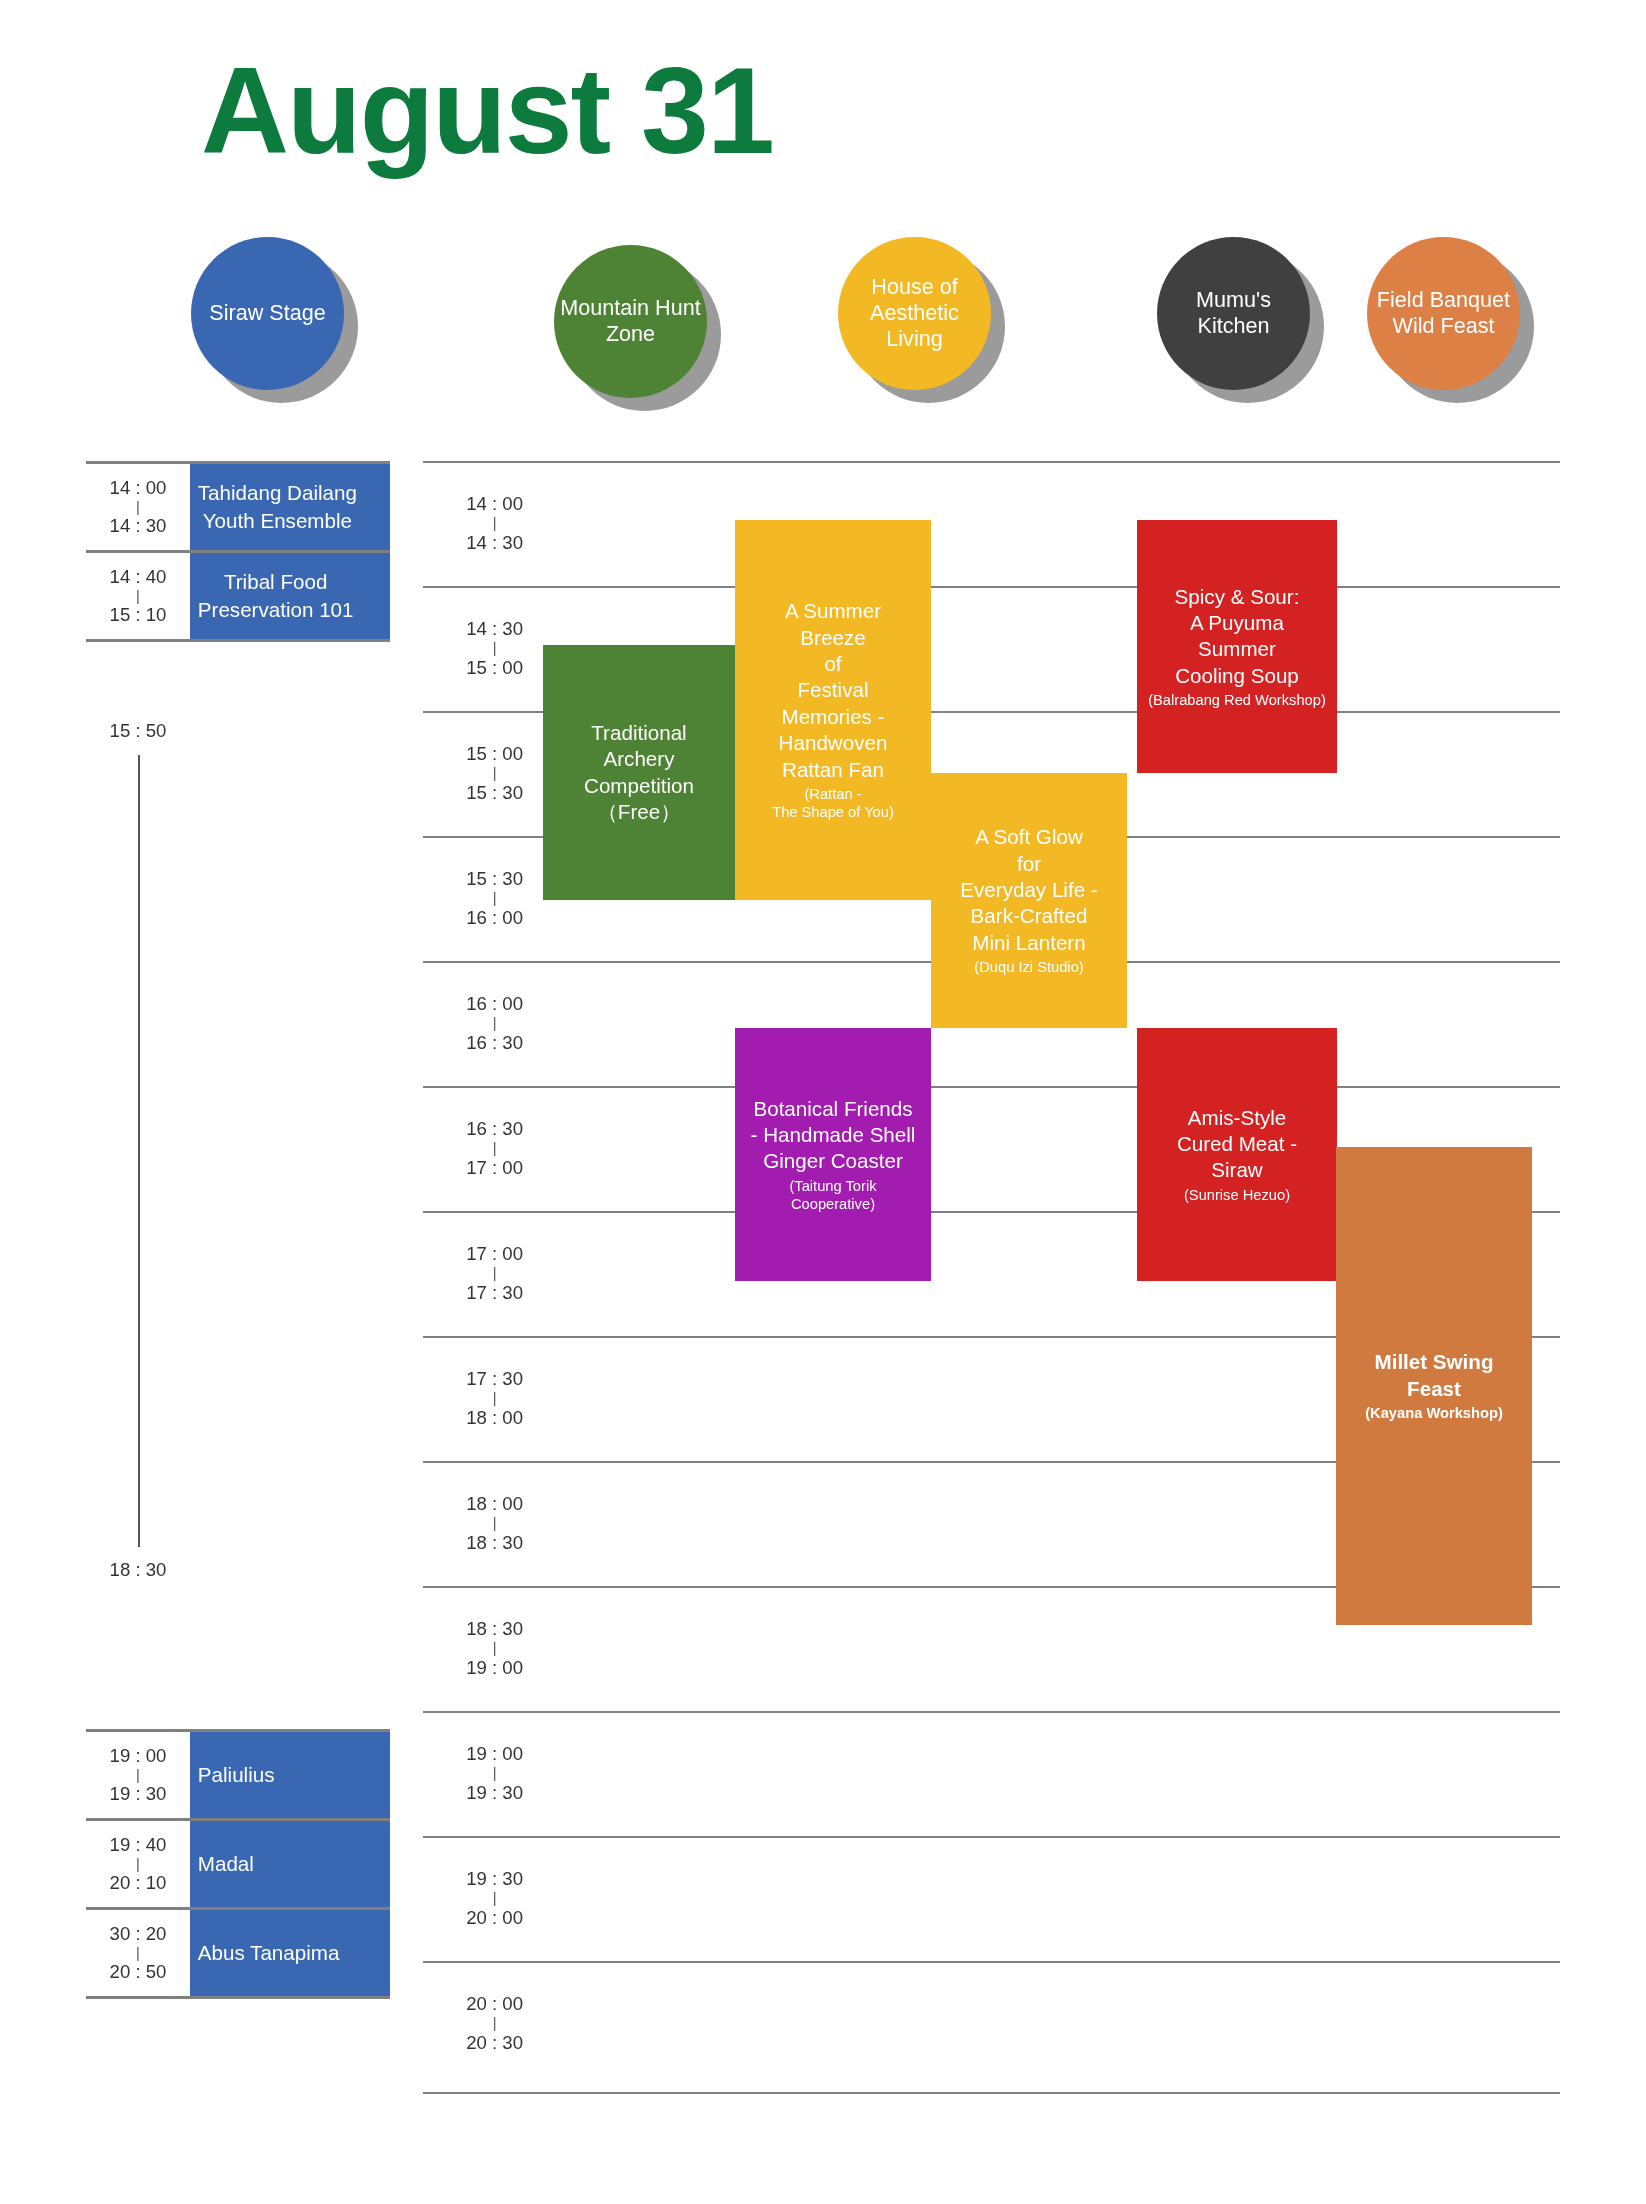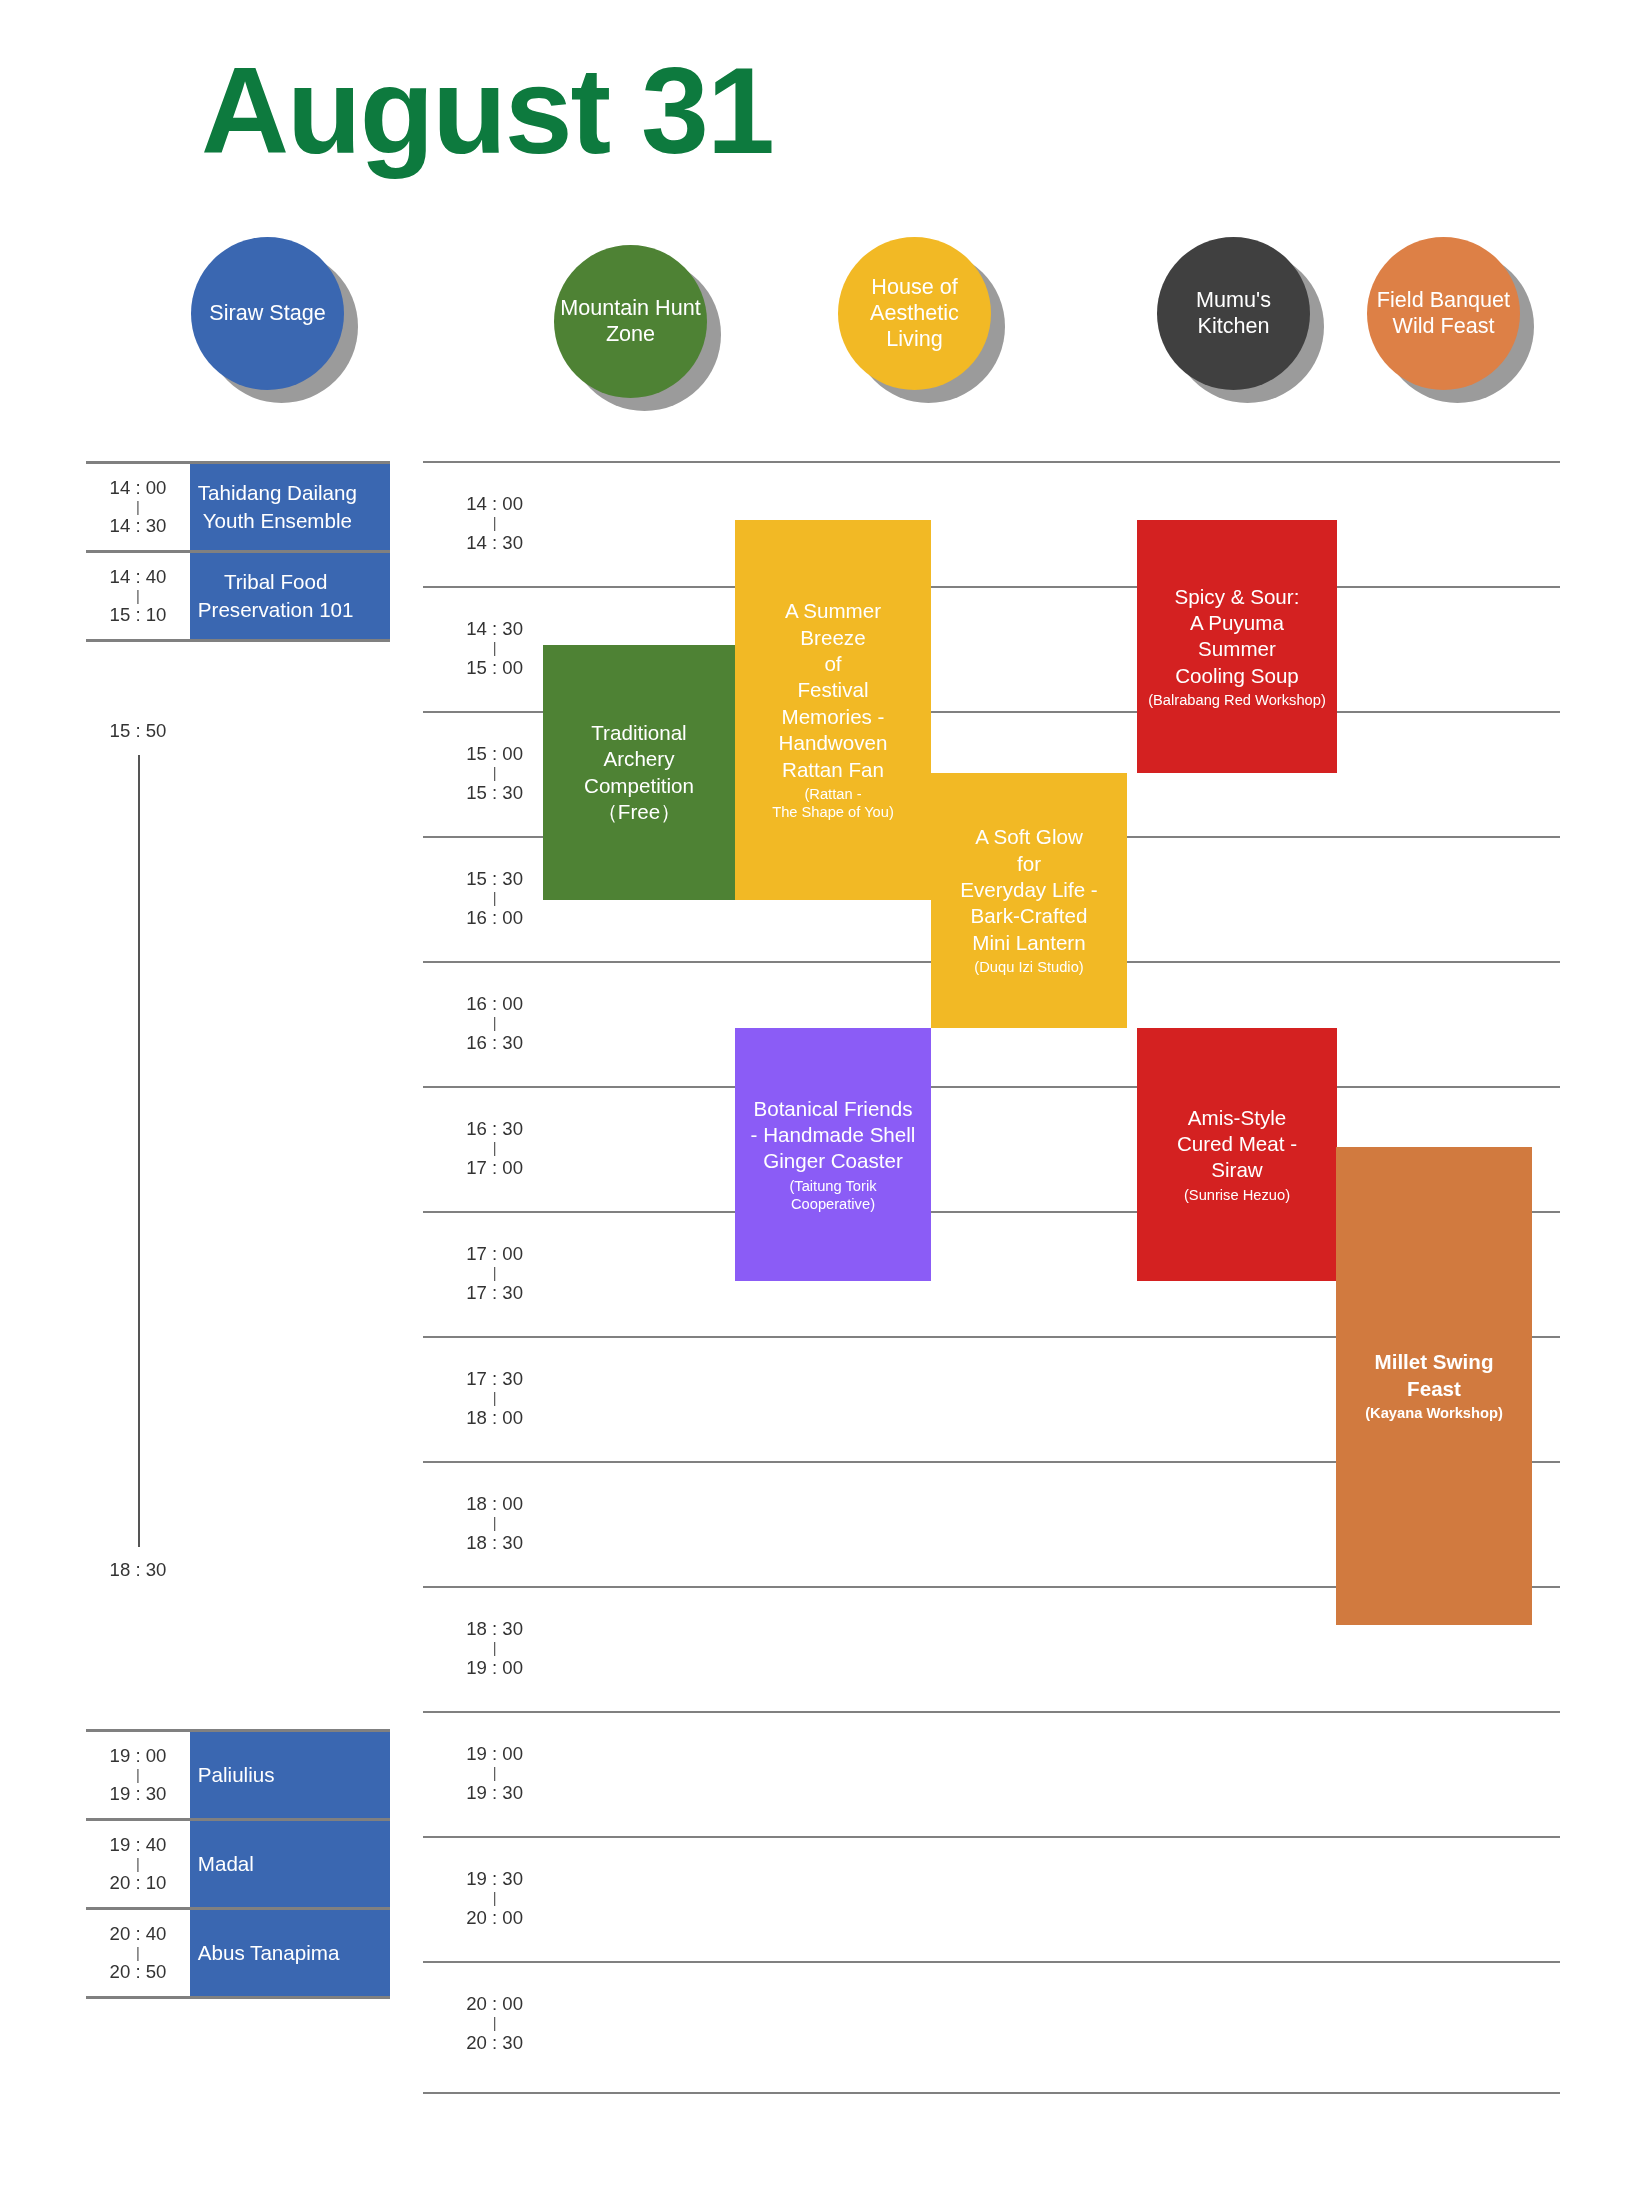--- a/index.html
+++ b/index.html
@@ -191,21 +191,21 @@
           </div>
           <div class="left-block">
             <div>Madal</div>
           </div>
         </div>
       </div>
       <div class="left-row">
         <div class="left-rule"></div>
         <div class="left-body" style="height: 86px;">
           <div class="left-time">
-            <span>20 : 40</span>
+            <span>30 : 20</span>
             <span class="tick">|</span>
             <span>20 : 50</span>
           </div>
           <div class="left-block">
             <div>Abus Tanapima</div>
           </div>
         </div>
       </div>
       <div class="left-rule"></div>
     </div>
@@ -328,21 +328,21 @@
       <div class="esub">(Rattan -<br>The Shape of You)</div>
     </div>
     <div class="event" style="left: 508px; top: 312px; width: 196px; height: 255px; background: rgb(242, 185, 37);">
       <div class="etitle">A Soft Glow<br>for<br>Everyday Life -<br>Bark-Crafted<br>Mini Lantern</div>
       <div class="esub">(Duqu Izi Studio)</div>
     </div>
     <div class="event" style="left: 714px; top: 59px; width: 200px; height: 253px; background: rgb(212, 33, 33);">
       <div class="etitle">Spicy &amp; Sour:<br>A Puyuma<br>Summer<br>Cooling Soup</div>
       <div class="esub">(Balrabang Red Workshop)</div>
     </div>
-    <div class="event" style="left: 312px; top: 567px; width: 196px; height: 253px; background: #8b5cf6;">
+    <div class="event" style="left: 312px; top: 567px; width: 196px; height: 253px; background: #a21caf;">
       <div class="etitle">Botanical Friends<br>-  Handmade Shell<br>Ginger Coaster</div>
       <div class="esub">(Taitung Torik<br>Cooperative)</div>
     </div>
     <div class="event" style="left: 714px; top: 567px; width: 200px; height: 253px; background: rgb(212, 33, 33);">
       <div class="etitle">Amis-Style<br>Cured Meat -<br>Siraw</div>
       <div class="esub">(Sunrise Hezuo)</div>
     </div>
     <div class="event" style="left: 913px; top: 686px; width: 196px; height: 478px; background: rgb(209, 122, 63); font-weight: bold;">
       <div class="etitle">Millet Swing<br>Feast</div>
       <div class="esub">(Kayana Workshop)</div>

